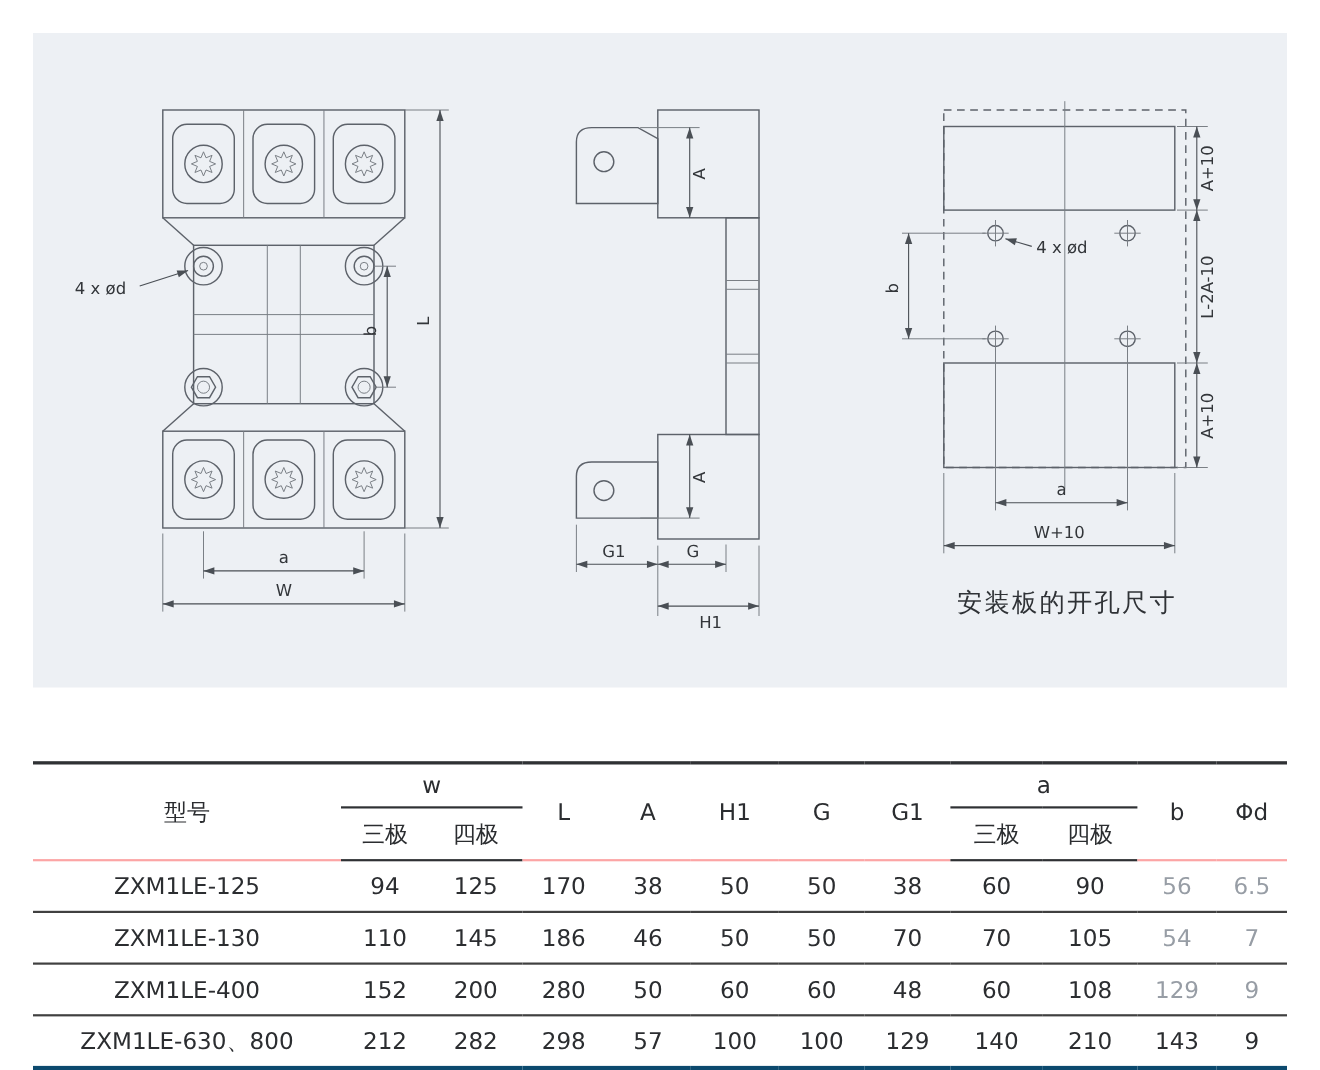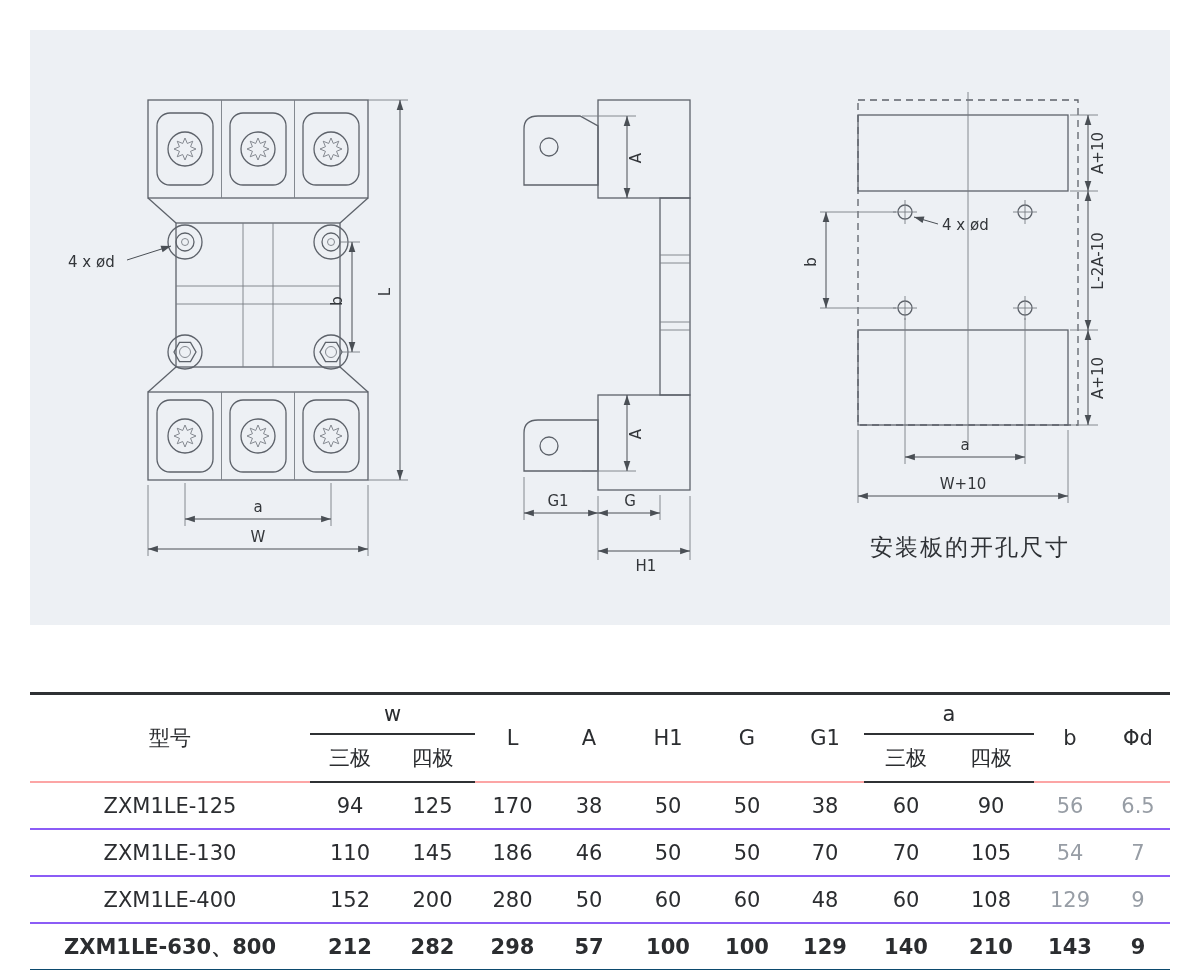--- a/index.html
+++ b/index.html
@@ -32,22 +32,22 @@
     color: #2b2d30; font-size: 21px;
   }
   table.spec th, table.spec td {
     font-weight: 400; text-align: center; padding: 0;
   }
   thead tr:first-child th { border-top: 3px solid #2f3134; height: 38px; }
   th.rspan  { border-bottom: 2px solid #fca5a5; }
   th.group  { border-bottom: 2px solid #2f3134; }
   tr.subhead th { border-bottom: 2px solid #2f3134; height: 46px; }
   th.model-col, td.td-model { text-align: left; padding-left: 36px; }
-  tbody td { border-bottom: 2px solid #8b5cf6; height: 45px; }
-  tbody tr:last-child td { border-bottom: 1px solid #0c4a6e; font-weight: bold; }
+  tbody td { border-bottom: 2px solid #404040; height: 45px; }
+  tbody tr:last-child td { border-bottom: 5px solid #0c4a6e; }
   tbody tr:not(:last-child) td.td-b,
   tbody tr:not(:last-child) td.td-phid { color: #979da5; }
 </style>
 </head>
 <body>
 
 <div class="drawing-panel">
   <svg width="1140" height="595" viewBox="0 0 1140 595">
     <defs>
       <marker id="ah" viewBox="0 0 10 8" markerWidth="11" markerHeight="9" refX="9.5" refY="4" orient="auto-start-reverse">

